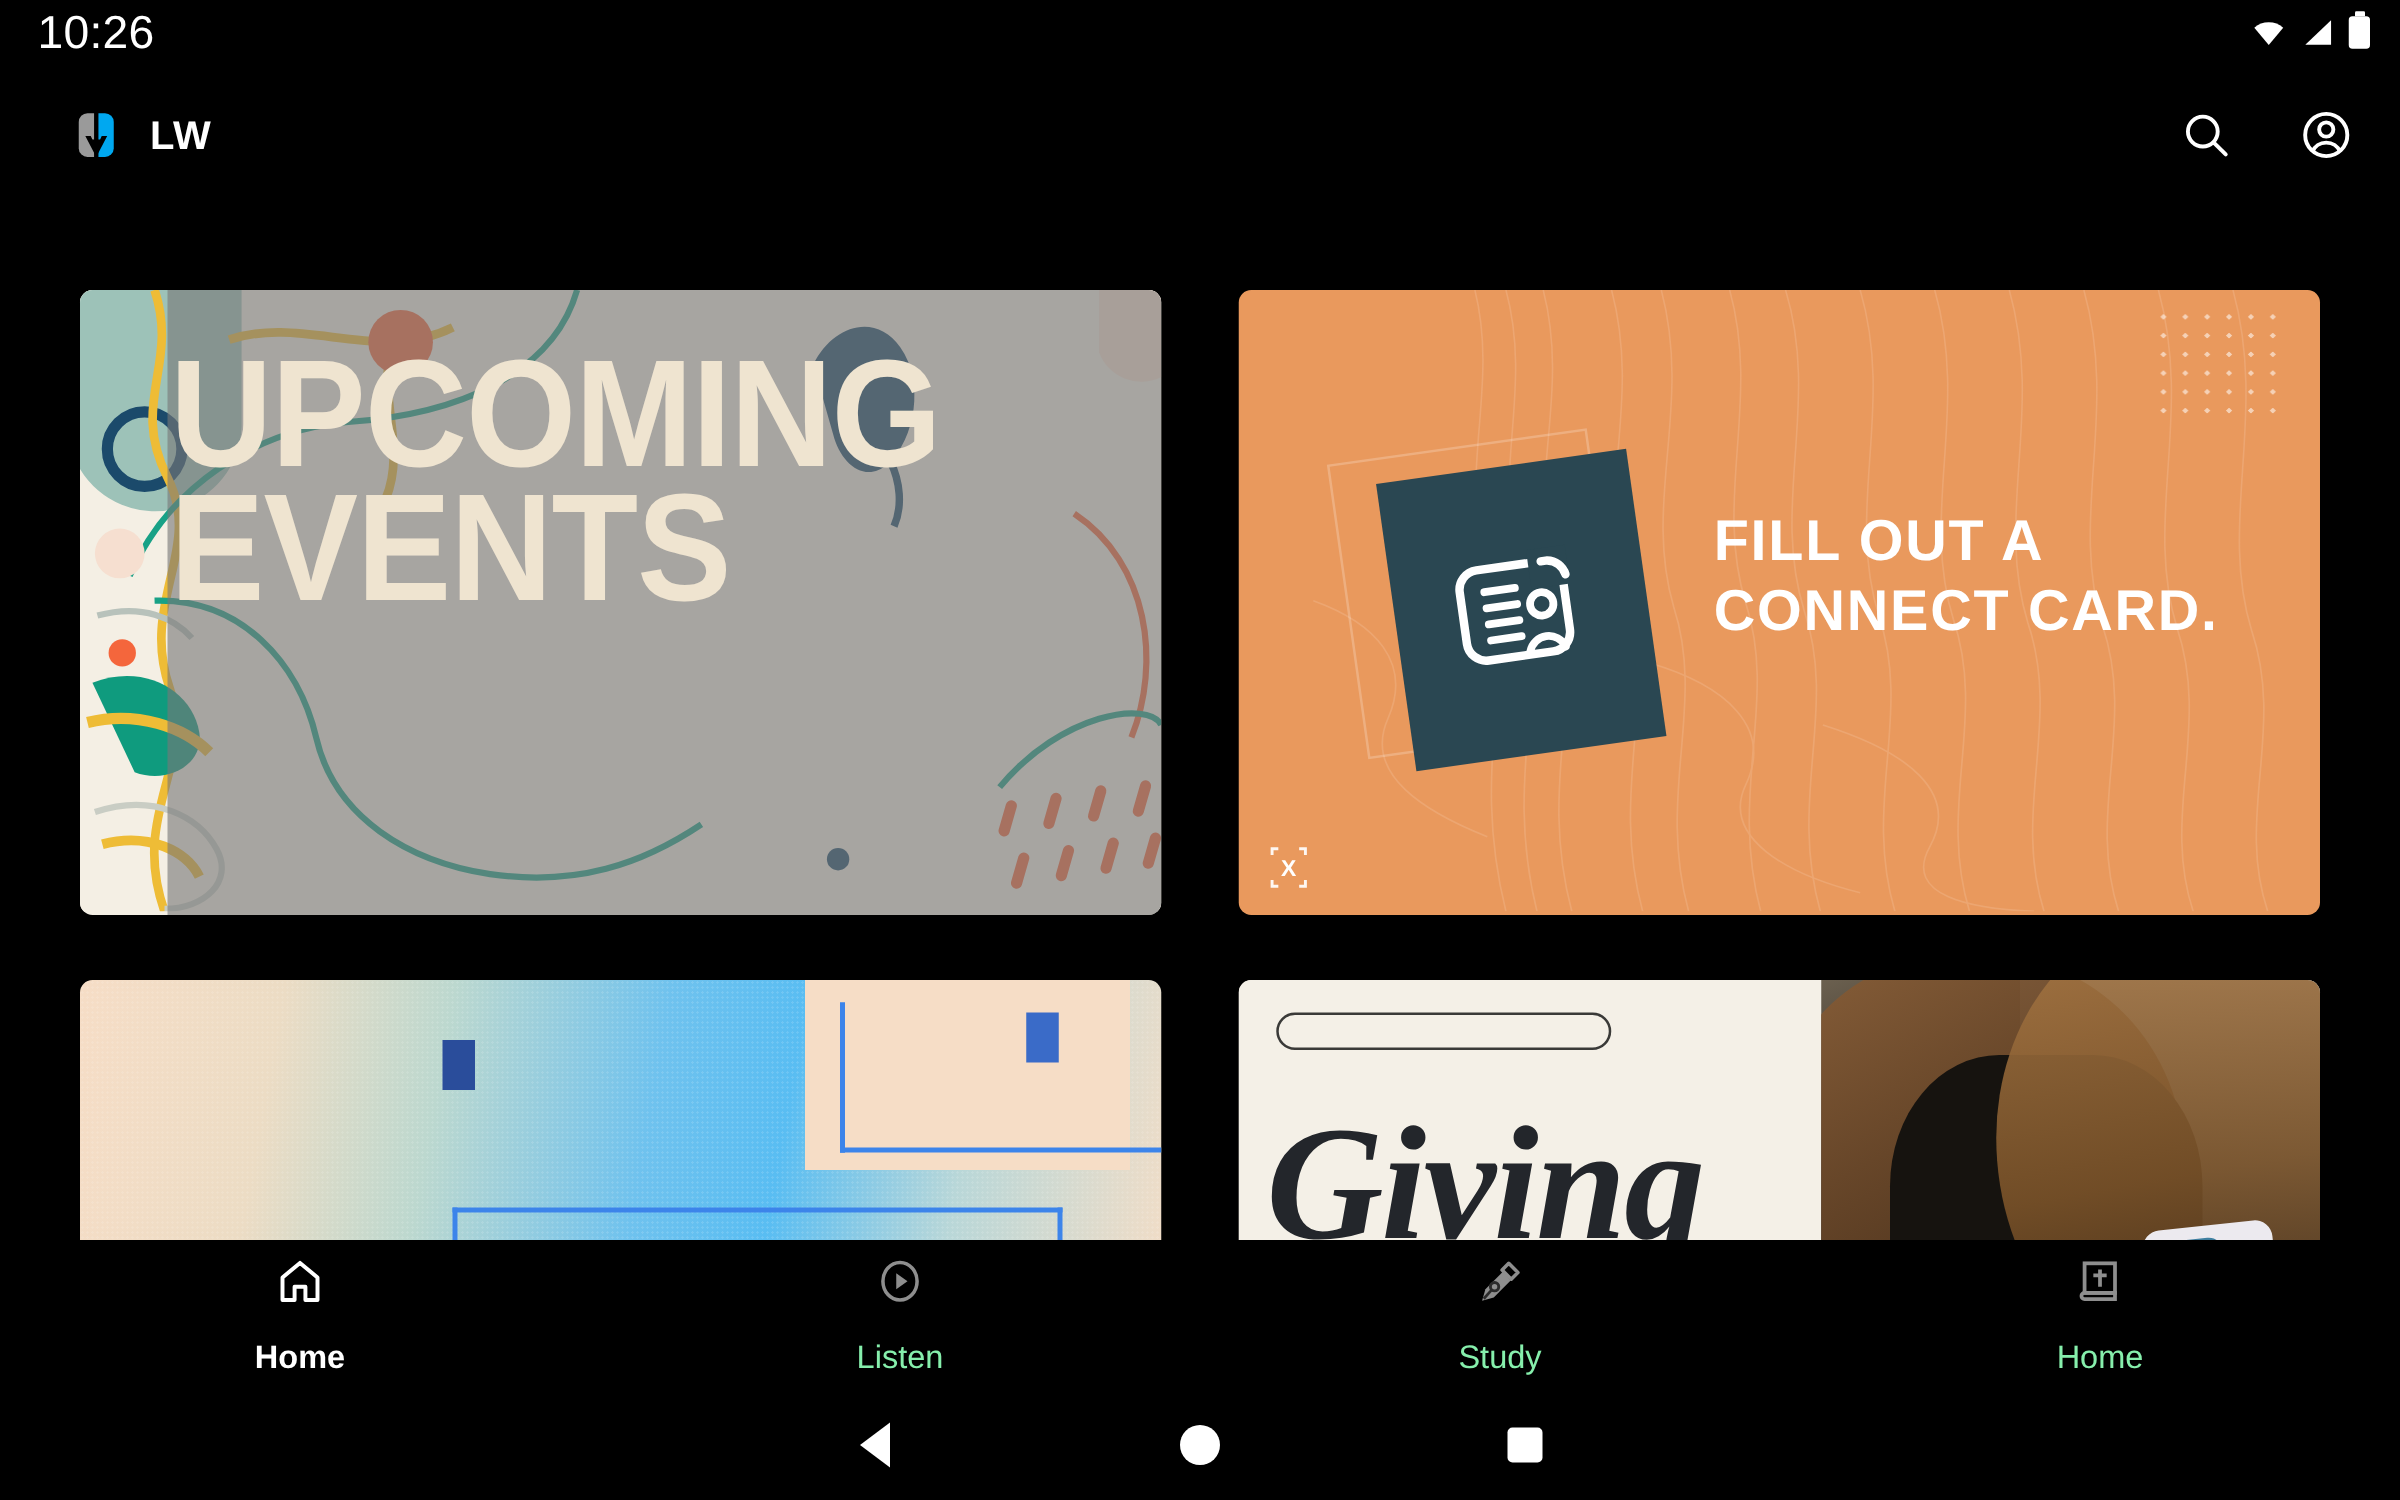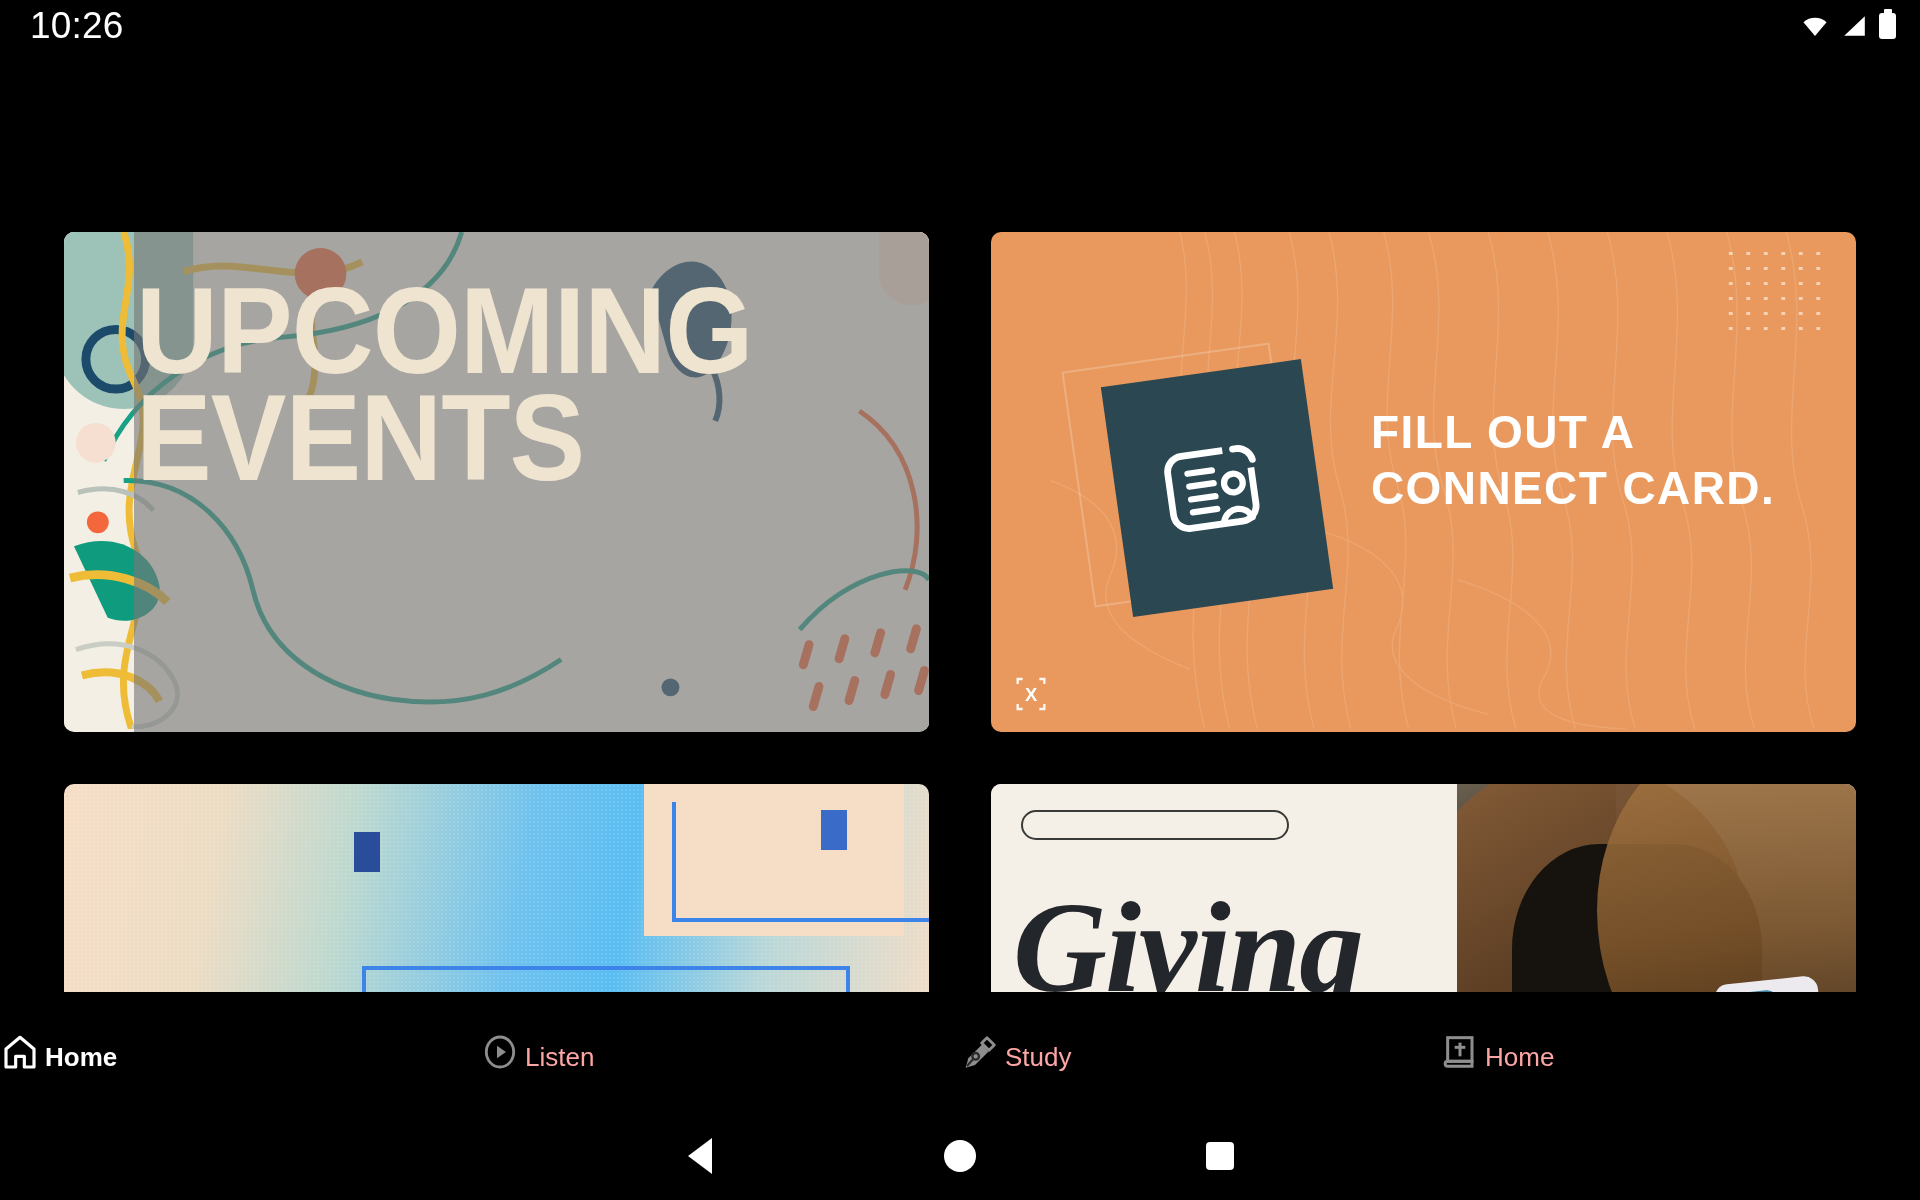--- a/index.html
+++ b/index.html
@@ -114,25 +114,25 @@
   .phone { position:absolute; left:262px; top:196px; width:104px; height:120px; background:#eceaef; border-radius:14px; transform:rotate(-6deg); }
   .phone-cams { position:absolute; left:10px; top:10px; width:54px; height:54px; background:#3f7fa0; border-radius:12px; }
   .cam { position:absolute; width:18px; height:18px; border-radius:50%; background:#1d2b33; border:2px solid #5e9ab8; }
   .hand { position:absolute; left:318px; top:250px; width:108px; height:90px; border-radius:40% 55% 50% 45%; background:#e7b9a2; transform:rotate(-10deg); }
 
   
   .bottomnav {
     position:absolute; left:0; bottom:88px; width:1920px; height:120px;
     background:#000; display:flex; align-items:center;
   }
-  .nav-item { flex:1; display:flex; flex-direction:row; align-items:flex-end; gap:5px; }
+  .nav-item { flex:1; display:flex; flex-direction:column; align-items:center; gap:24px; }
   .nav-icon { height:42px; display:flex; align-items:center; justify-content:center; }
   .nav-label { font-size:26px; }
   .nav-item.active .nav-label { color:#ffffff; font-weight:bold; }
-  .nav-item:not(.active) .nav-label { color:#fca5a5; }
+  .nav-item:not(.active) .nav-label { color:#86efac; }
 
   
   .sysnav { position:absolute; left:0; bottom:0; width:1920px; height:88px;
     background:#000; display:flex; align-items:center; justify-content:center; gap:0; }
   .sysnav > div { width:260px; display:flex; align-items:center; justify-content:center; }
   .sys-back { width:0; height:0; border-top:18px solid transparent; border-bottom:18px solid transparent; border-right:24px solid #fff; }
   .sys-home { width:32px; height:32px; border-radius:50%; background:#fff; }
   .sys-rec { width:28px; height:28px; border-radius:4px; background:#fff; }
 </style>
 </head>
@@ -146,20 +146,46 @@
       <svg class="ic-wifi" viewBox="0 0 24 20">
         <path d="M12 19 L1.5 6.5 A16 16 0 0 1 22.5 6.5 Z" fill="#fff"></path>
       </svg>
       <svg class="ic-cell" viewBox="0 0 24 20">
         <path d="M22 1 L22 19 L3 19 Z" fill="#fff"></path>
       </svg>
       <div class="ic-batt"></div>
     </div>
   </div>
 
+  <div class="appbar">
+    <div class="brand">
+      <svg class="logo-mark" viewBox="0 0 48 48">
+        <path d="M8 12 a8 8 0 0 1 8-8 h6 v40 h-6 a8 8 0 0 1 -8 -8 z" fill="#9a9a9a"></path>
+        <path d="M26 4 h6 a8 8 0 0 1 8 8 v24 a8 8 0 0 1 -8 8 h-6 z" fill="#00a8f0"></path>
+        <path d="M14 25 L24 44 L34 25 L29 25 L24 36 L19 25 Z" fill="#000"></path>
+        <path d="M20 28 L24 44 L28 28 Z" fill="#000"></path>
+      </svg>
+      <div class="brand-title">LW</div>
+    </div>
+    <div class="appbar-actions">
+      <div class="ic-btn">
+        <svg width="44" height="44" viewBox="0 0 24 24">
+          <circle cx="10.5" cy="10.5" r="6.5" fill="none" stroke="#fff" stroke-width="1.7"></circle>
+          <line x1="15.4" y1="15.4" x2="20.5" y2="20.5" stroke="#fff" stroke-width="1.7" stroke-linecap="round"></line>
+        </svg>
+      </div>
+      <div class="ic-btn">
+        <svg width="44" height="44" viewBox="0 0 24 24">
+          <circle cx="12" cy="12" r="9.2" fill="none" stroke="#fff" stroke-width="1.7"></circle>
+          <circle cx="12" cy="9.6" r="3.1" fill="none" stroke="#fff" stroke-width="1.7"></circle>
+          <path d="M5.9 19.4 a6.6 6.6 0 0 1 12.2 0" fill="none" stroke="#fff" stroke-width="1.7"></path>
+        </svg>
+      </div>
+    </div>
+  </div>
 
   <div class="grid">
 
     <div class="card c-events">
       <svg class="ev-art" viewBox="0 0 870 500" preserveAspectRatio="none">
         <rect width="870" height="500" fill="#f4efe4"></rect>
         <path d="M0 0 h130 v110 a70 70 0 0 1 -130 34 z" fill="#9dc2b8"></path>
         <path d="M820 0 h50 v70 a36 36 0 0 1 -50 -20 z" fill="#f6dfd0"></path>
         <circle cx="52" cy="128" r="30" fill="none" stroke="#1b4a6b" stroke-width="9"></circle>
         <path d="M60 0 C80 60 40 90 70 150 C100 208 48 250 72 320 C94 382 40 420 68 500" fill="none" stroke="#eebc36" stroke-width="7"></path>

